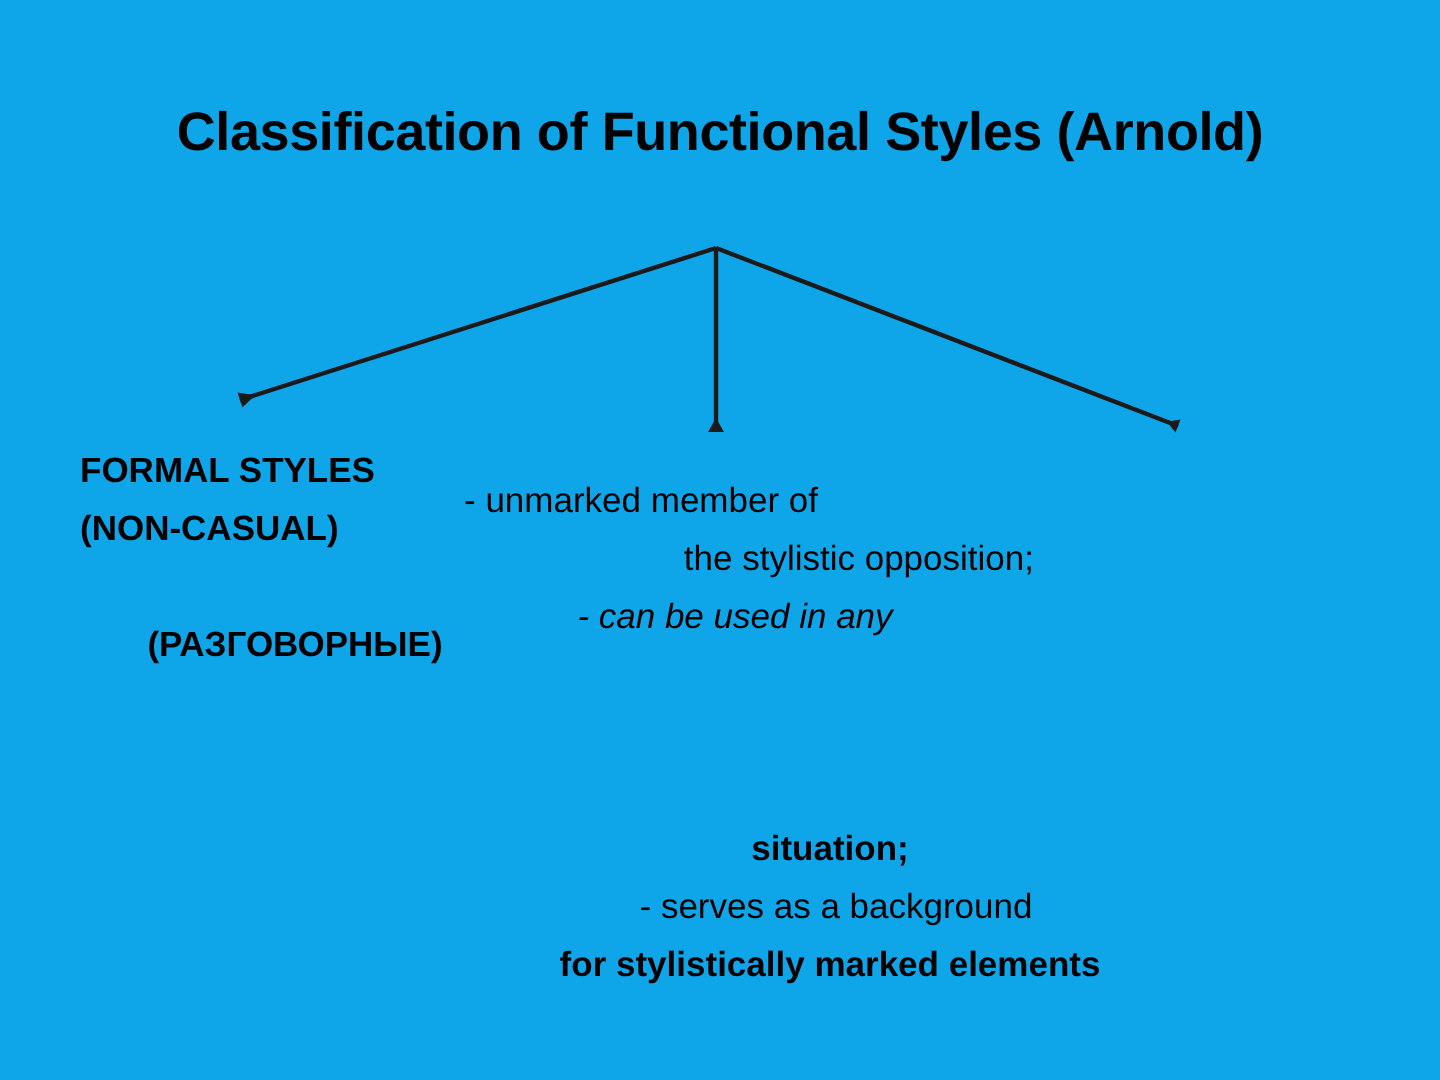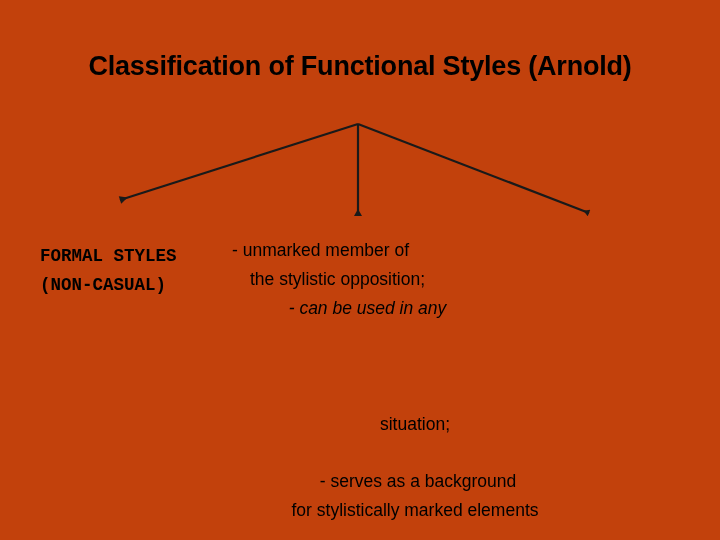--- a/index.html
+++ b/index.html
@@ -4,21 +4,21 @@
 <style>
   html, body {
     margin: 0;
     padding: 0;
     background: #ffffff;
   }
   #slide {
     position: relative;
     width: 720px;
     height: 540px;
-    background: #c2410c;
+    background: #0ea5e9;
     font-family: "Liberation Sans", sans-serif;
     color: #000000;
     overflow: hidden;
   }
 
   
   #slide-title {
     position: absolute;
     left: 0;
     top: 52px;
@@ -45,62 +45,61 @@
   .col {
     position: absolute;
     font-size: 17.5px;
     line-height: 29px;
   }
   .col .line { white-space: nowrap; }
   .bold { font-weight: bold; }
 
   #col-formal {
     left: 40px;
-    top: 242px;
+    top: 221px;
     width: 215px;
     text-align: left;
-    font-family: Liberation Mono, monospace;
   }
   #col-formal .heading-extra {
     text-align: center;
     width: 215px;
   }
   #col-formal .spacer { height: 29px; }
 
   #col-neutral {
     left: 232px;
     top: 236px;
     width: 285px;
     text-align: center;
   }
   #col-neutral .neutral-l1 { text-align: center; }
   #col-neutral .neutral-l2 { text-align: left; }
-  #col-neutral .neutral-l3 { text-align: left; padding-left: 18px; }
+  #col-neutral .neutral-l3 { text-align: right; padding-left: 18px; }
   #col-neutral .neutral-l4 { text-align: center; padding-right: 14px; font-style: italic; }
 
   #col-nonformal {
     left: 508px;
     top: 236px;
     width: 180px;
     text-align: center;
   }
 
   
   #neutral-tail {
     position: absolute;
     left: 200px;
     top: 410px;
     width: 420px;
     font-size: 17.5px;
     line-height: 29px;
     text-align: center;
   }
-  #neutral-tail .t1 { padding-left: 10px; }
-  #neutral-tail .t2 { padding-left: 16px; margin-top: 28px; }
-  #neutral-tail .t3 { padding-left: 10px; }
+  #neutral-tail .t1 { padding-left: 10px; font-weight: bold; }
+  #neutral-tail .t2 { padding-left: 16px; }
+  #neutral-tail .t3 { padding-left: 10px; font-weight: bold; }
 </style>
 </head>
 <body>
 
 <div id="slide">
 
   <div id="slide-title">Classification of Functional Styles (Arnold)</div>
 
   <svg id="diagram-arrows" viewBox="0 0 720 540" width="720" height="540" xmlns="http://www.w3.org/2000/svg">
     <defs>
@@ -119,20 +118,21 @@
 
     <line x1="358" y1="124" x2="358" y2="216" stroke="#1a1a1a" stroke-width="2.2" marker-end="url(#arrowhead-down)"></line>
 
     <line x1="358" y1="124" x2="589" y2="213" stroke="#1a1a1a" stroke-width="2.2" marker-end="url(#arrowhead-right)"></line>
   </svg>
 
   <div class="col" id="col-formal">
     <div class="line bold">FORMAL STYLES</div>
     <div class="line bold">(NON-CASUAL)</div>
     <div class="spacer"></div>
+    <div class="line bold heading-extra">(РАЗГОВОРНЫЕ)</div>
   </div>
 
   <div class="col" id="col-neutral">
     <div class="line neutral-l2">-  unmarked member of</div>
     <div class="line neutral-l3">the stylistic opposition;</div>
     <div class="line neutral-l4">- can be used in any</div>
   </div>
 
 
   <div id="neutral-tail">

